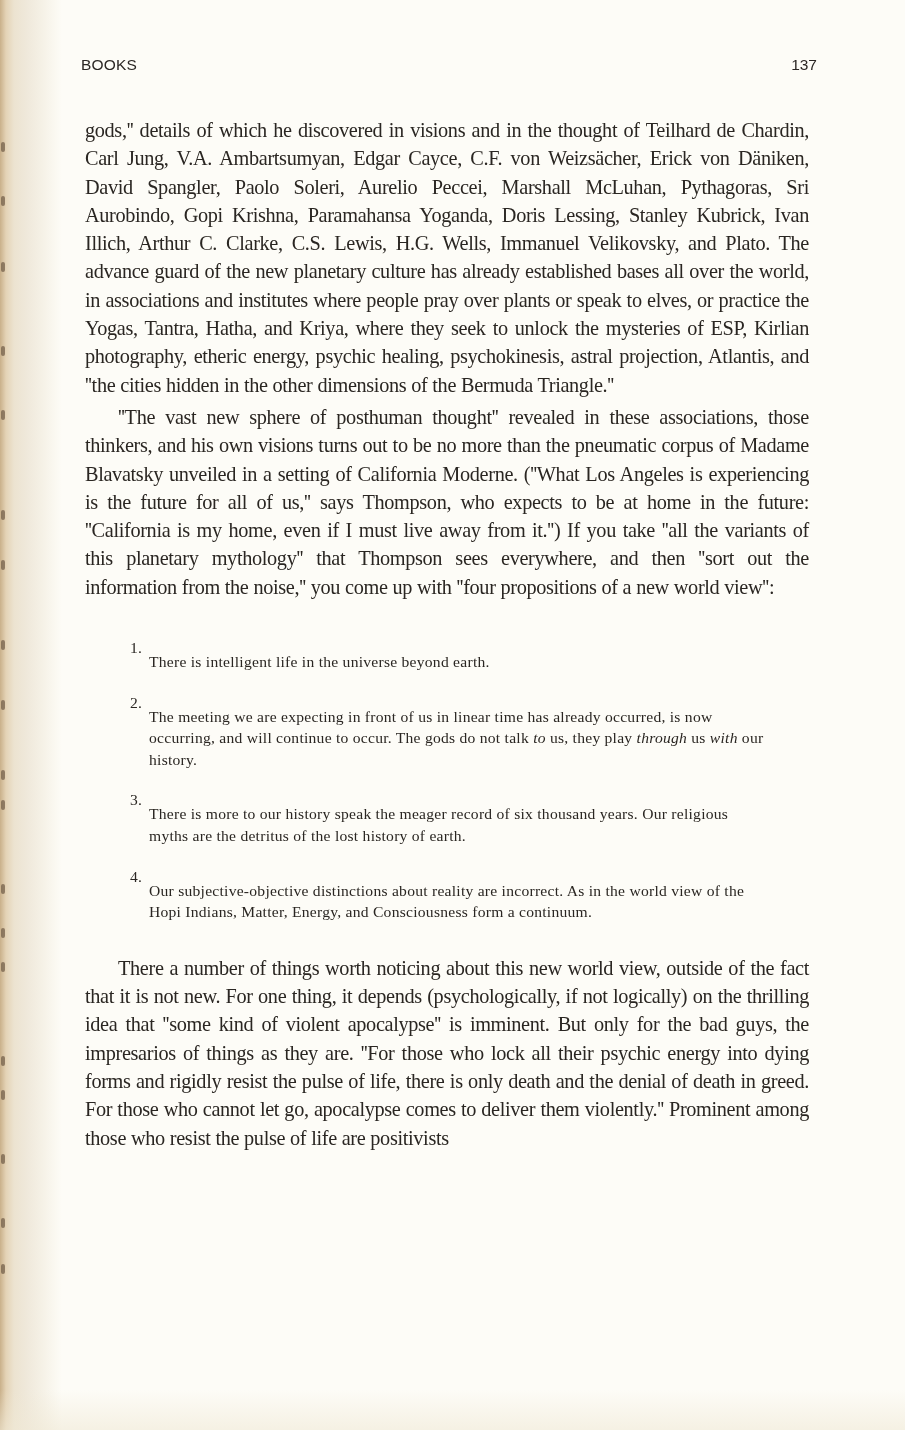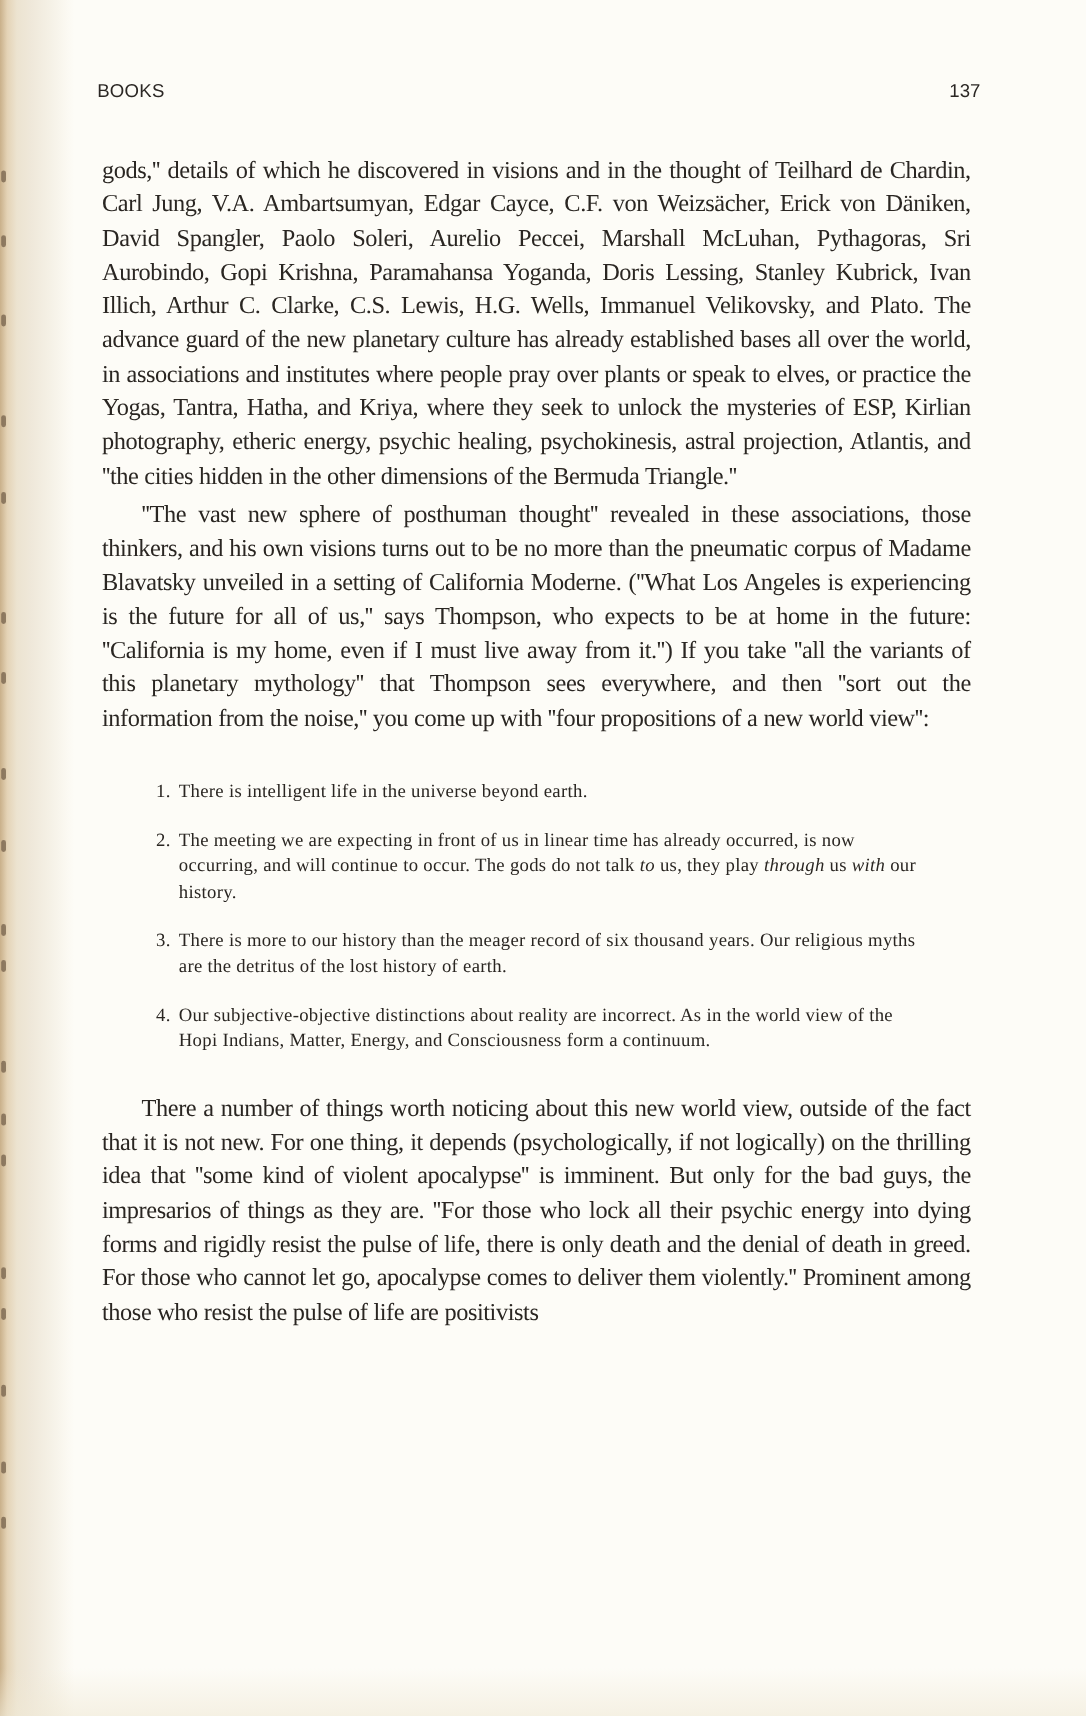--- a/index.html
+++ b/index.html
@@ -45,21 +45,21 @@
       position: absolute;
       left: 0;
       bottom: 0;
       width: 905px;
       height: 40px;
       background: linear-gradient(to bottom, rgba(253,252,247,0), rgba(240,233,214,0.6));
     }
     .page {
       position: absolute;
       left: 81px;
-      top: 68px;
+      top: 56px;
       width: 732px;
     }
     .running-head {
       display: flex;
       justify-content: space-between;
       align-items: baseline;
       font-family: "Liberation Sans", "DejaVu Sans", sans-serif;
       font-size: 15.5px;
       color: #2b2724;
       height: 28px;
@@ -93,20 +93,21 @@
       font-size: 15.6px;
       line-height: 21.6px;
       letter-spacing: 0.25px;
       margin-bottom: 19px;
     }
     .props li .num {
       flex: 0 0 19px;
     }
     .props li .txt {
       flex: 1;
+      margin-top: 14px;
     }
     .props em {
     }
     .para-after {
       margin-top: 31px;
     }
   </style>
 </head>
 <body>
 
@@ -147,21 +148,21 @@
     <li>
       <span class="num">1.</span>
       <span class="txt"><span>There is intelligent life in the universe beyond earth.</span></span>
     </li>
     <li>
       <span class="num">2.</span>
       <span class="txt"><span>The meeting we are expecting in front of us in linear time has already occurred, is now occurring, and will continue to occur. The gods do not talk </span><em>to</em><span> us, they play </span><em>through</em><span> us </span><em>with</em><span> our history.</span></span>
     </li>
     <li>
       <span class="num">3.</span>
-      <span class="txt"><span>There is more to our history than the meager record of six thousand years. Our religious myths are the detritus of the lost history of earth.</span></span>
+      <span class="txt"><span>There is more to our history speak the meager record of six thousand years. Our religious myths are the detritus of the lost history of earth.</span></span>
     </li>
     <li>
       <span class="num">4.</span>
       <span class="txt"><span>Our subjective-objective distinctions about reality are incorrect. As in the world view of the Hopi Indians, Matter, Energy, and Consciousness form a continuum.</span></span>
     </li>
   </ol>
 
   <p class="body-text indent para-after">There a number of things worth noticing about this new world view, outside of the fact that it is not new. For one thing, it depends (psychologically, if not logically) on the thrilling idea that ''some kind of violent apocalypse'' is imminent. But only for the bad guys, the impresarios of things as they are. ''For those who lock all their psychic energy into dying forms and rigidly resist the pulse of life, there is only death and the denial of death in greed. For those who cannot let go, apocalypse comes to deliver them violently.'' Prominent among those who resist the pulse of life are positivists</p>
 </div>
 

